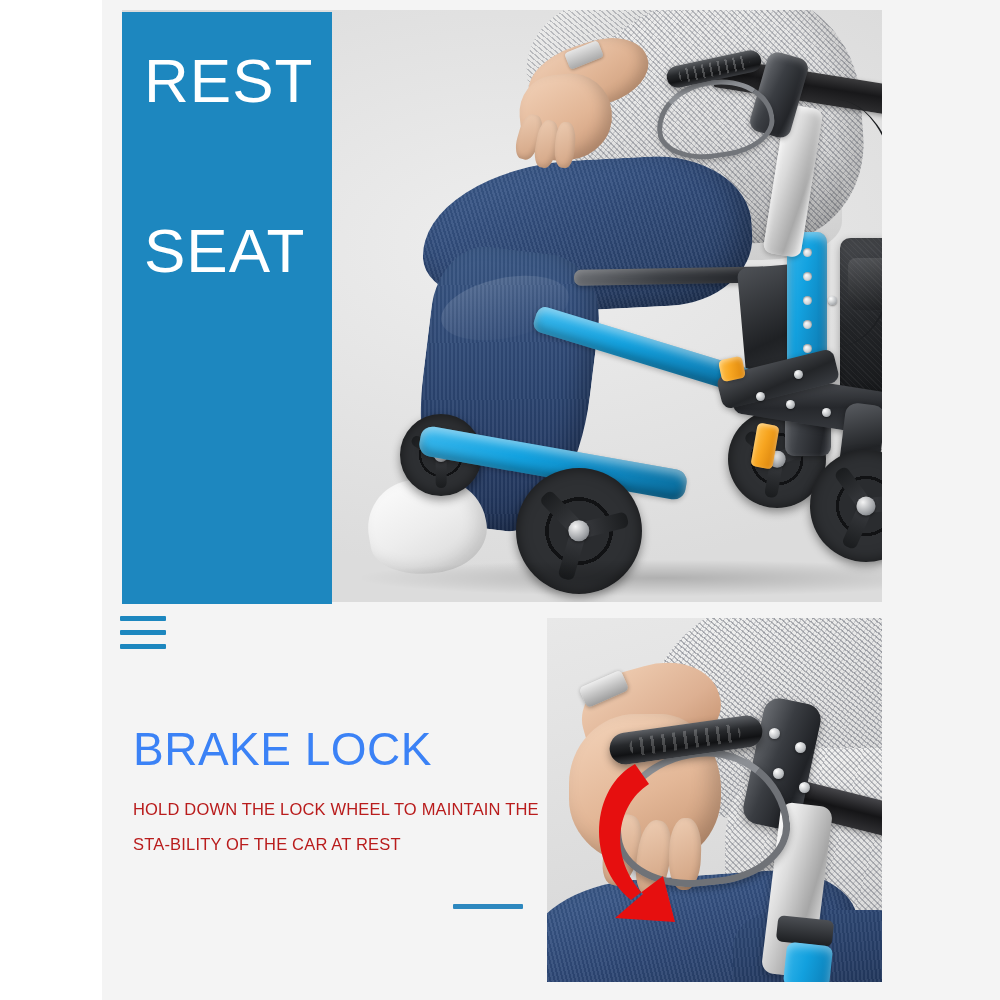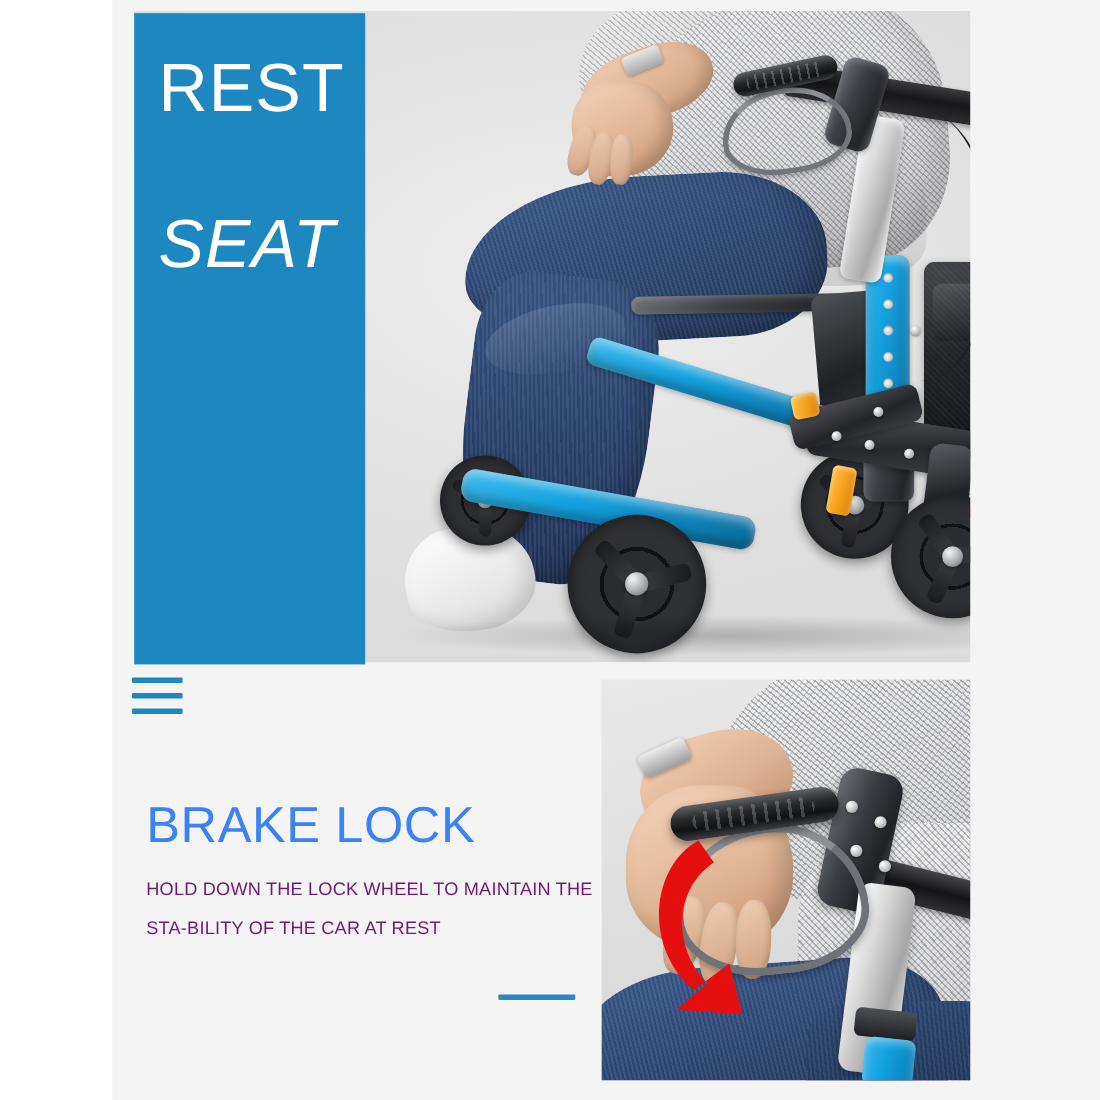--- a/index.html
+++ b/index.html
@@ -307,21 +307,21 @@
   .title-word {
     position:absolute; left:22px;
     color:#ffffff;
     font-size:62px;
     font-weight:400;
     letter-spacing:1px;
     line-height:1;
     font-family:"Liberation Sans", sans-serif;
   }
   .title-rest { top:38px; }
-  .title-seat { top:180px;font-style:italic; }
+  .title-seat { top:208px; }
 
   
   .hamburger {
     position:absolute; left:120px; top:616px;
     width:46px; height:38px;
     z-index:6;
   }
   .hamburger span {
     display:block;
     width:46px; height:5px;
@@ -339,21 +339,21 @@
     color:#3b82f6;
     letter-spacing:0.5px;
     line-height:1;
     white-space:nowrap;
   }
   .body-copy {
     position:absolute; left:133px; top:792px;
     width:408px;
     font-size:16.5px;
     font-weight:400;
-    color:#701a75;
+    color:#b91c1c;
     line-height:2.13;
     letter-spacing:0.18px;
   }
   .accent-rule {
     position:absolute; left:453px; top:904px;
     width:70px; height:5px;
     background:#2d88bf;
     border-radius:1px;
   }
 

